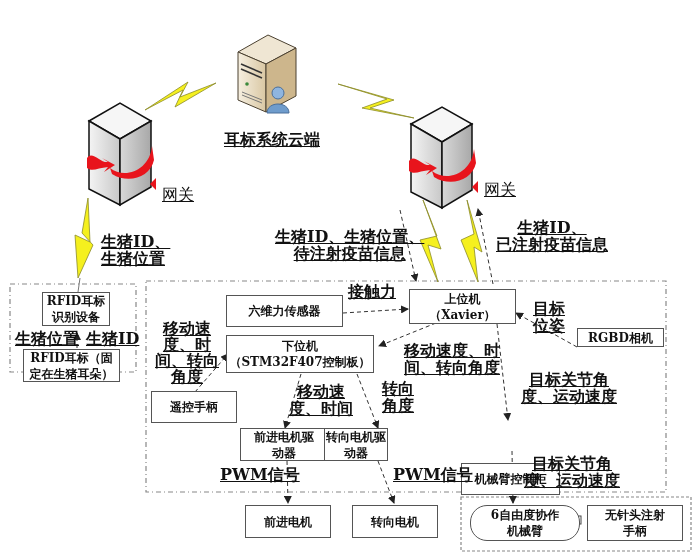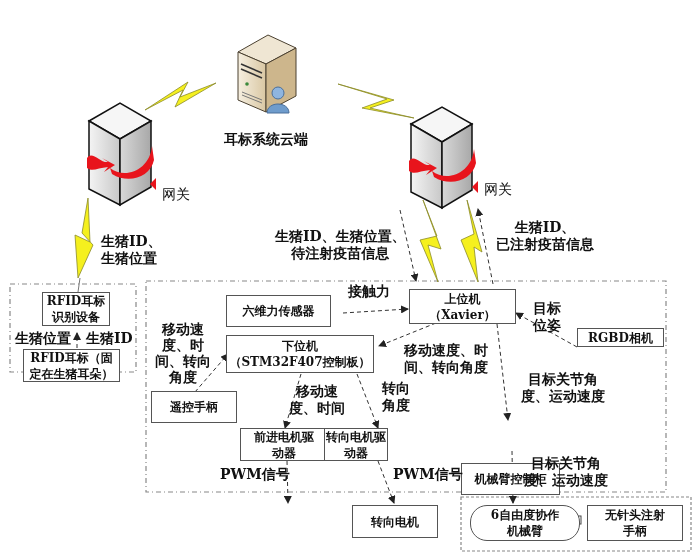--- a/index.html
+++ b/index.html
@@ -2,22 +2,22 @@
 <html><head>
 <meta charset="utf-8">
 <style>
   html, body { margin: 0; padding: 0; background: #ffffff; }
   body { width: 695px; height: 560px; position: relative; overflow: hidden;
          font-family: "DejaVu Serif", "Liberation Serif", serif; color: #111; }
   #canvas { position: absolute; left: 0; top: 0; width: 695px; height: 560px; }
   .box { position: absolute; box-sizing: border-box; border: 1.3px solid #555;
          background: #fff; display: flex; align-items: center; justify-content: center;
          text-align: center; font-weight: bold; font-size: 12px; line-height: 16px; }
-  .lbl { position: absolute; font-weight: bold; font-size: 14px; line-height: 17px;
-         white-space: nowrap; }
+  .lbl { position: absolute; font-weight: bold; font-size: 16px; line-height: 17px;
+         white-space: nowrap; text-decoration: underline; }
   .lbl.c { text-align: center; }
   .multiline { white-space: pre-line; }
 </style>
 </head>
 <body>
 
 <div id="canvas">
 
   <svg width="695" height="560" style="position:absolute;left:0;top:0">
     <defs>
@@ -125,21 +125,21 @@
   <div class="lbl" style="left:15px;top:330px;">生猪位置</div>
   <div class="lbl" style="left:86px;top:330px;">生猪ID</div>
   <div class="box multiline" style="left:23px;top:349px;width:97px;height:33px;">RFID耳标（固
 定在生猪耳朵）</div>
 
   <div class="lbl c multiline" style="left:275px;top:228px;">生猪ID、生猪位置、
 待注射疫苗信息</div>
   <div class="lbl c multiline" style="left:496px;top:219px;">生猪ID、
 已注射疫苗信息</div>
 
-  <div class="box" style="left:226px;top:295px;width:105px;height:32px;">六维力传感器</div>
+  <div class="box" style="left:226px;top:295px;width:117px;height:32px;">六维力传感器</div>
   <div class="lbl" style="left:348px;top:283px;">接触力</div>
   <div class="box multiline" style="left:409px;top:289px;width:107px;height:35px;">上位机
 （Xavier）</div>
   <div class="lbl multiline" style="left:533px;top:300px;">目标
 位姿</div>
   <div class="box" style="left:577px;top:328px;width:87px;height:19px;">RGBD相机</div>
   <div class="box multiline" style="left:226px;top:335px;width:148px;height:38px;">下位机
 （STM32F407控制板）</div>
   <div class="lbl multiline" style="left:404px;top:342px;">移动速度、时
 间、转向角度</div>
@@ -157,18 +157,19 @@
   <div class="box multiline" style="left:324px;top:428px;width:64px;height:33px;">转向电机驱
 动器</div>
   <div class="lbl c multiline" style="left:521px;top:371px;">目标关节角
 度、运动速度</div>
   <div class="box" style="left:461px;top:419px;width:99px;height:32px;margin-top:44px;">机械臂控制柜</div>
   <div class="lbl" style="left:220px;top:466px;">PWM信号</div>
   <div class="lbl" style="left:393px;top:466px;">PWM信号</div>
   <div class="lbl c multiline" style="left:524px;top:455px;">目标关节角
 度、运动速度</div>
 
+  <div class="box" style="left:245px;top:505px;width:86px;height:33px;">前进电机</div>
   <div class="box" style="left:352px;top:505px;width:86px;height:33px;">转向电机</div>
   <div class="box multiline" style="left:470px;top:505px;width:110px;height:36px;border-radius:17px;">6自由度协作
 机械臂</div>
   <div class="box multiline" style="left:587px;top:505px;width:96px;height:36px;">无针头注射
 手柄</div>
 </div>
 
 </body></html>

